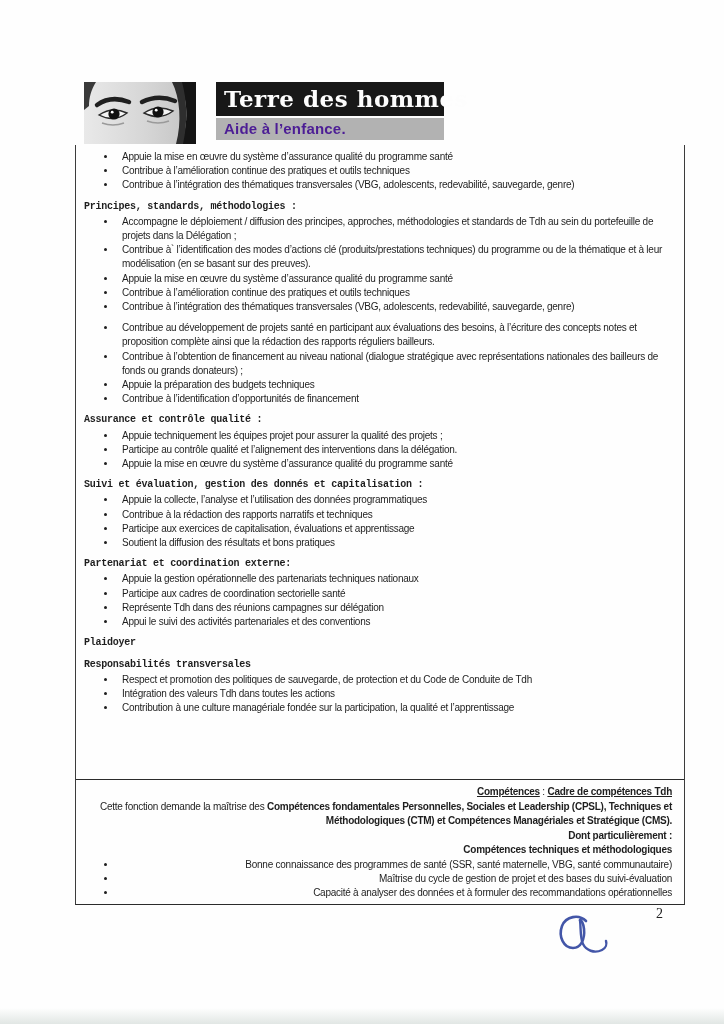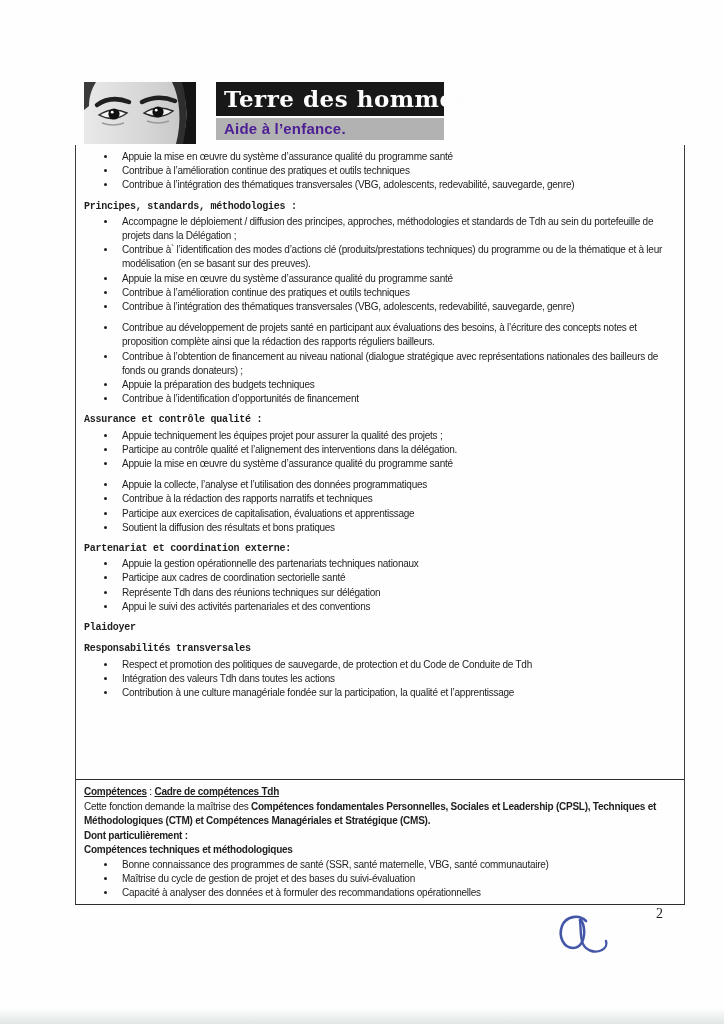--- a/index.html
+++ b/index.html
@@ -25,21 +25,21 @@
   }
   
   .doc-box{
     position:absolute; left:75px; top:145px; width:610px; height:760px;
     border-left:1.4px solid #3c3c3c; border-right:1.4px solid #3c3c3c;
     border-bottom:1.6px solid #2b2b2b; box-sizing:border-box; overflow:hidden;
     font-size:10px; line-height:14.2px; letter-spacing:-0.25px;
   }
   .cell1{height:634px; box-sizing:border-box; padding:4px 12px 4px 8px; overflow:hidden;}
   .cell2{border-top:1.6px solid #2b2b2b; box-sizing:border-box; height:126px;
-         padding:5px 12px 4px 8px; overflow:hidden;}
+         padding:5px 12px 4px 8px; overflow:hidden;text-align:right;}
   .sec-heading{font-weight:bold; margin:0;font-family:Liberation Mono, monospace;}
   .section{margin-top:7px;}
   ul.blist{margin:1px 0 0 0; padding-left:33px; list-style:disc;}
   li.bullet{padding-left:5px; margin:0;}
   .comp-head{margin:0 0 1px 0;}
   .comp-head .u{text-decoration:underline; font-weight:bold;}
   .comp-para{margin:0;}
   .bold{font-weight:bold;}
   
   .page-number{
@@ -115,33 +115,34 @@
           </div>
           <div class="section">
             <div class="sec-heading">Assurance et contrôle qualité :</div>
             <ul class="blist">
               <li class="bullet">Appuie techniquement les équipes projet pour assurer la qualité des projets ;</li>
               <li class="bullet">Participe au contrôle qualité et l’alignement des interventions dans la délégation.</li>
               <li class="bullet">Appuie la mise en œuvre du système d’assurance qualité du programme santé</li>
             </ul>
           </div>
           <div class="section">
+            <div class="sec-heading">Suivi et évaluation, gestion des donnés et capitalisation :</div>
             <ul class="blist">
               <li class="bullet">Appuie la collecte, l’analyse et l’utilisation des données programmatiques</li>
               <li class="bullet">Contribue à la rédaction des rapports narratifs et techniques</li>
               <li class="bullet">Participe aux exercices de capitalisation, évaluations et apprentissage</li>
               <li class="bullet">Soutient la diffusion des résultats et bons pratiques</li>
             </ul>
           </div>
           <div class="section">
             <div class="sec-heading">Partenariat et coordination externe:</div>
             <ul class="blist">
               <li class="bullet">Appuie la gestion opérationnelle des partenariats techniques nationaux</li>
               <li class="bullet">Participe aux cadres de coordination sectorielle santé</li>
-              <li class="bullet">Représente Tdh dans des réunions techniques sur délégation</li>
+              <li class="bullet">Représente Tdh dans des réunions campagnes sur délégation</li>
               <li class="bullet">Appui le suivi des activités partenariales et des conventions</li>
             </ul>
           </div>
           <div class="section">
             <div class="sec-heading">Plaidoyer</div>
           </div>
           <div class="section">
             <div class="sec-heading">Responsabilités transversales</div>
             <ul class="blist">
               <li class="bullet">Respect et promotion des politiques de sauvegarde, de protection et du Code de Conduite de Tdh</li>

